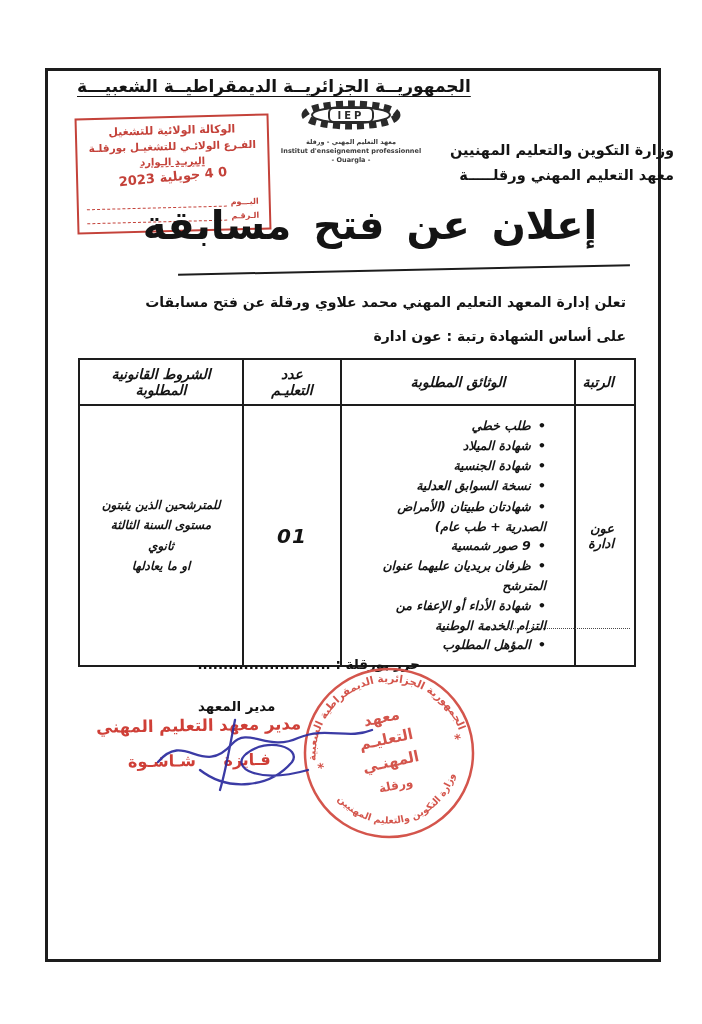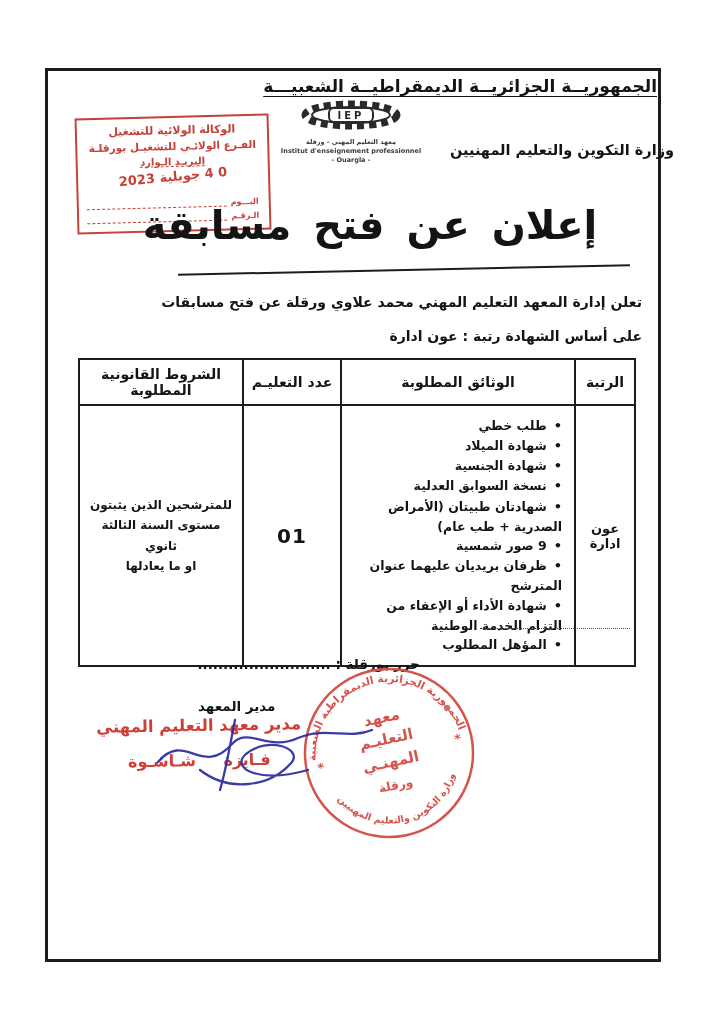--- a/index.html
+++ b/index.html
@@ -3,22 +3,22 @@
 <meta charset="utf-8">
 <style>
   html,body{margin:0;padding:0;}
   body{
     width:702px;height:1024px;background:#ffffff;position:relative;
     font-family:"DejaVu Sans","Liberation Sans",sans-serif;color:#141414;
     overflow:hidden;
   }
   .page{position:absolute;inset:0;}
   .frame{position:absolute;left:45px;top:68px;width:610px;height:888px;border:3px solid #1d1d1d;}
-  .doc-title{position:absolute;left:45px;top:76px;width:612px;text-align:right;
-    font-size:17px;font-weight:bold;direction:rtl;}
+  .doc-title{position:absolute;left:45px;top:76px;width:612px;text-align:left;
+    font-size:17px;font-weight:bold;direction:rtl;padding-left:32px;}
   .doc-title span{text-decoration:underline;text-underline-offset:4px;}
   .logo-block{position:absolute;left:276px;top:100px;width:150px;text-align:center;}
   .logo-sub{font-size:6.5px;font-weight:bold;color:#3a3a3a;line-height:1.35;direction:rtl;}
   
   .box-stamp{position:absolute;left:76px;top:116px;width:194px;height:116px;
     border:2px solid #c4423a;color:#c4423a;direction:rtl;text-align:center;
     font-weight:bold;transform:rotate(-1.5deg);padding-top:6px;box-sizing:border-box;}
   .box-stamp .l1{font-size:11px;}
   .box-stamp .l2{font-size:10.5px;margin-top:3px;}
   .box-stamp .l3{font-size:10px;margin-top:4px;text-decoration:underline dashed;}
@@ -28,27 +28,27 @@
   .mini-row .leader{flex:1;border-bottom:1px dashed #c4423a;margin-right:4px;height:7px;}
   
   .ministry{position:absolute;right:28px;top:138px;text-align:right;direction:rtl;
     font-weight:bold;font-size:14.5px;line-height:1.75;}
   
   .main-title{position:absolute;left:90px;top:202px;width:560px;text-align:center;
     direction:rtl;font-size:40px;font-weight:bold;white-space:nowrap;word-spacing:8px;}
   .title-underline{position:absolute;left:178px;top:269px;width:452px;height:2px;
     background:#1d1d1d;transform:rotate(-1.2deg);}
   
-  .body-text{position:absolute;right:60px;top:286px;width:566px;direction:rtl;
+  .body-text{position:absolute;right:76px;top:286px;width:566px;direction:rtl;
     text-align:right;font-weight:bold;font-size:14px;line-height:2.4;}
   
   table.main-table{position:absolute;left:78px;top:358px;width:556px;direction:rtl;
     border-collapse:collapse;table-layout:fixed;}
-  table.main-table th,table.main-table td{border:2.5px solid #1d1d1d;padding:2px 4px;
-    font-weight:bold;vertical-align:middle;}
+  table.main-table th,table.main-table td{border:2.5px solid #1d1d1d;padding:2px 20px;
+    font-weight:bold;vertical-align:middle;font-style:italic;}
   table.main-table th{font-size:14px;height:40px;text-align:center;}
   col.c-rank{width:60px;}col.c-docs{width:234px;}col.c-pos{width:98px;}col.c-cond{width:164px;}
   .rank-cell{text-align:center;font-size:13px;}
   .docs-cell{font-size:12.5px;padding:8px 10px 8px 4px;}
   .docs-cell ul{margin:8px;padding:0;list-style:none;}
   .docs-cell li{line-height:1.55;text-align:right;}
   .docs-cell li::before{content:"•";margin-left:7px;font-size:13px;}
   .pos-cell{text-align:center;font-size:20px;letter-spacing:1px;}
   .cond-cell{text-align:center;font-size:12px;line-height:1.7;margin-left:25px;}
   
@@ -101,20 +101,21 @@
       </div>
       <div class="mini-row">
         <span>الـرقـم</span>
         <span class="leader"></span>
       </div>
     </div>
   </div>
 
   <div class="ministry">
     <div>وزارة التكوين والتعليم المهنيين</div>
+    <div>معهد التعليم المهني ورقلـــــة</div>
   </div>
 
   <div class="main-title">إعلان عن فتح مسابقة</div>
   <div class="title-underline"></div>
 
   <div class="body-text">
     <div>تعلن إدارة المعهد التعليم المهني محمد علاوي  ورقلة عن فتح مسابقات</div>
     <div>على أساس الشهادة  رتبة : عون ادارة</div>
   </div>
 

